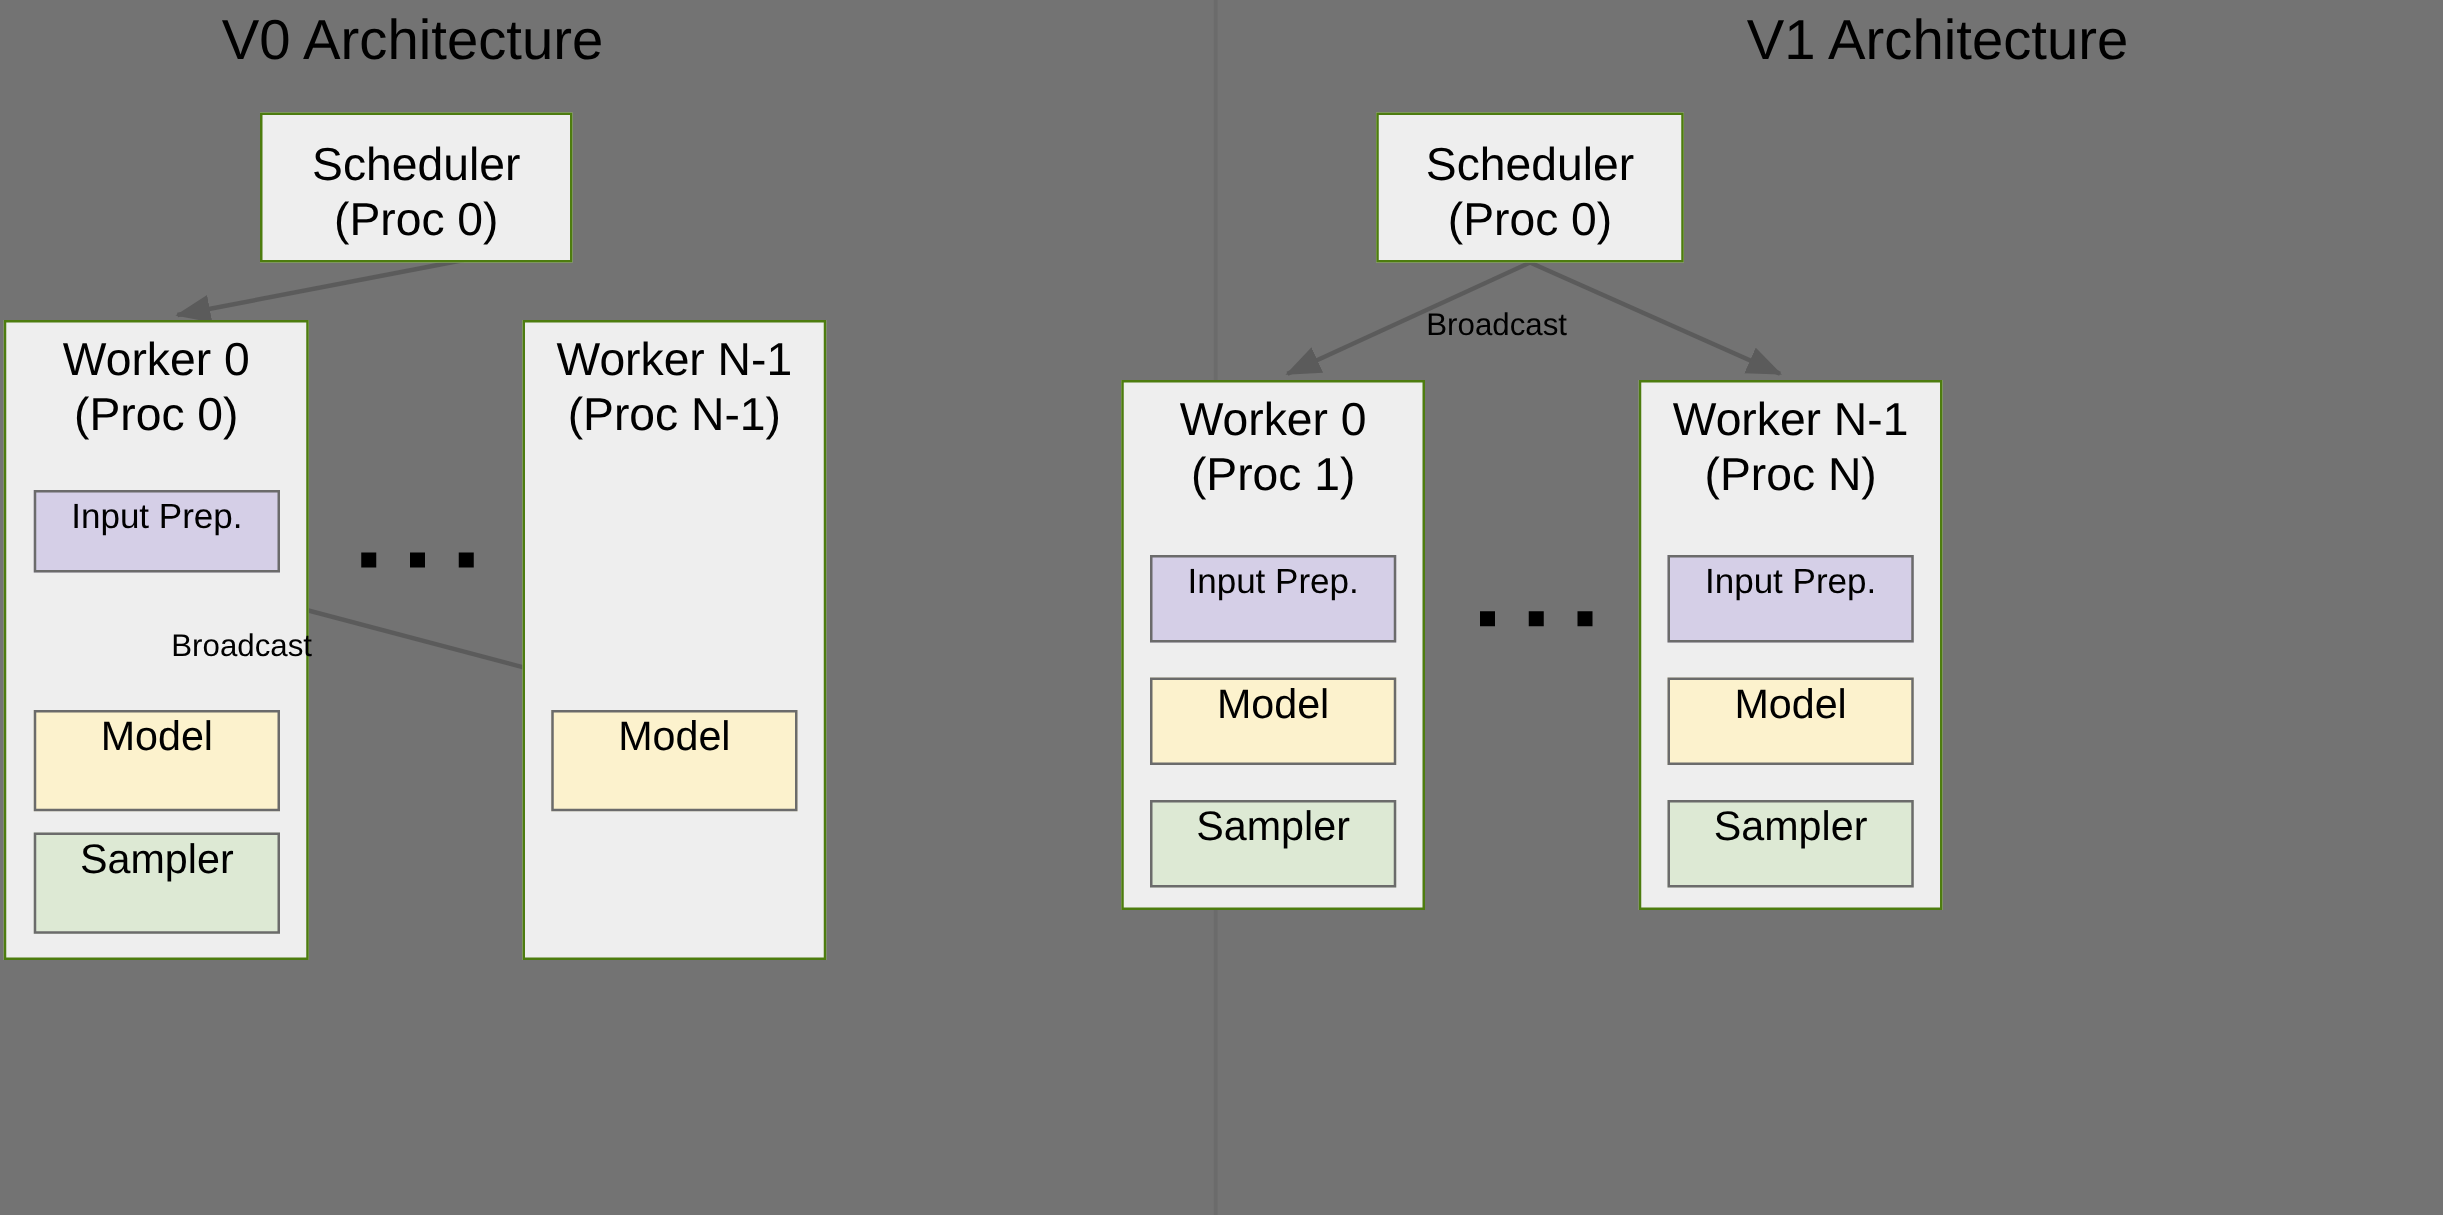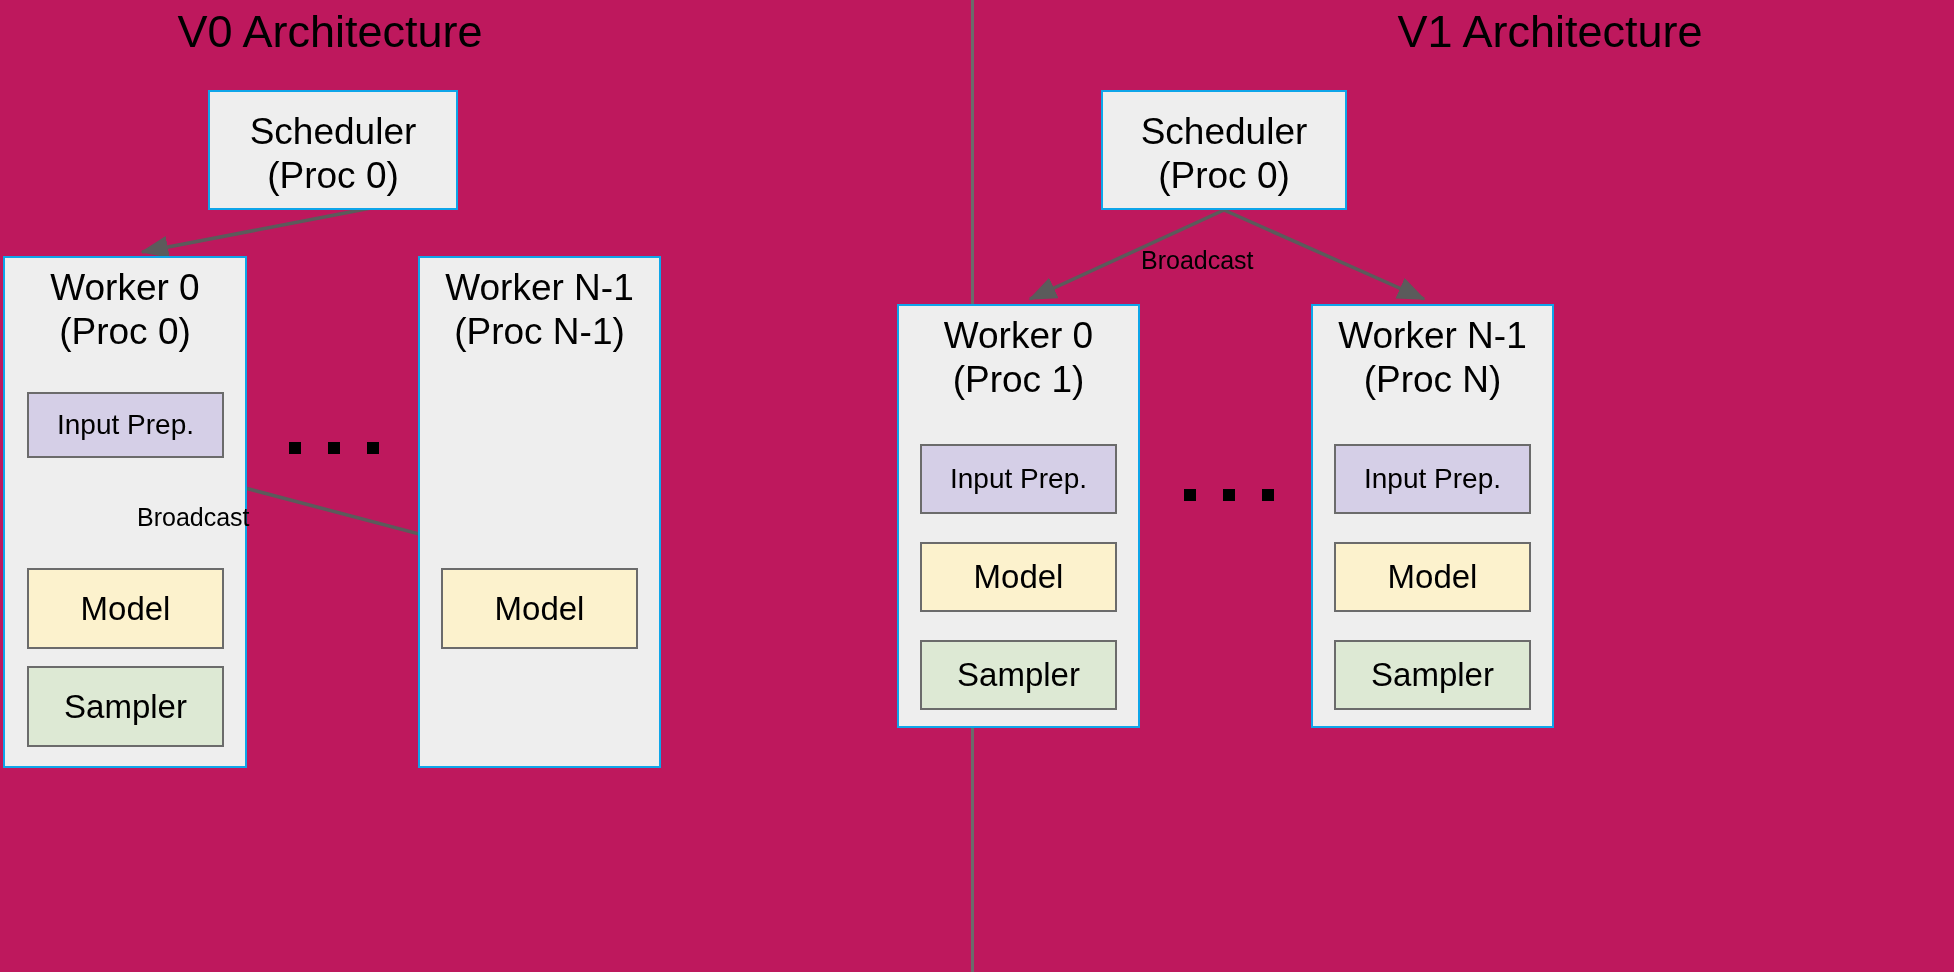--- a/index.html
+++ b/index.html
@@ -4,37 +4,37 @@
 <style>
   html, body {
     margin: 0;
     padding: 0;
     background: #ffffff;
   }
   #canvas {
     position: relative;
     width: 1954px;
     height: 972px;
-    background: #be185d;
+    background: #737373;
     font-family: "Liberation Sans", sans-serif;
     color: #000000;
     overflow: hidden;
   }
   .panel-title {
     position: absolute;
     text-align: center;
     font-size: 45px;
     line-height: 52px;
     color: #000;
     white-space: nowrap;
   }
   .box {
     position: absolute;
     box-sizing: border-box;
-    border: 2px solid #0ea5e9;
+    border: 2px solid #4d7c0f;
     background: #eeeeee;
     display: flex;
     flex-direction: column;
     align-items: center;
   }
   .box-label {
     text-align: center;
     font-size: 37px;
     line-height: 44px;
     color: #000;
@@ -47,21 +47,20 @@
     align-items: center;
   }
   .worker-box > .box-label {
     margin-top: 8px;
   }
   .inner-box {
     position: absolute;
     box-sizing: border-box;
     border: 2px solid #6b6b6b;
     display: flex;
-    align-items: center;
     justify-content: center;
     text-align: center;
   }
   .inner-label {
     font-size: 33px;
     line-height: 38px;
     color: #000;
     white-space: nowrap;
   }
   .inner-label.small {

